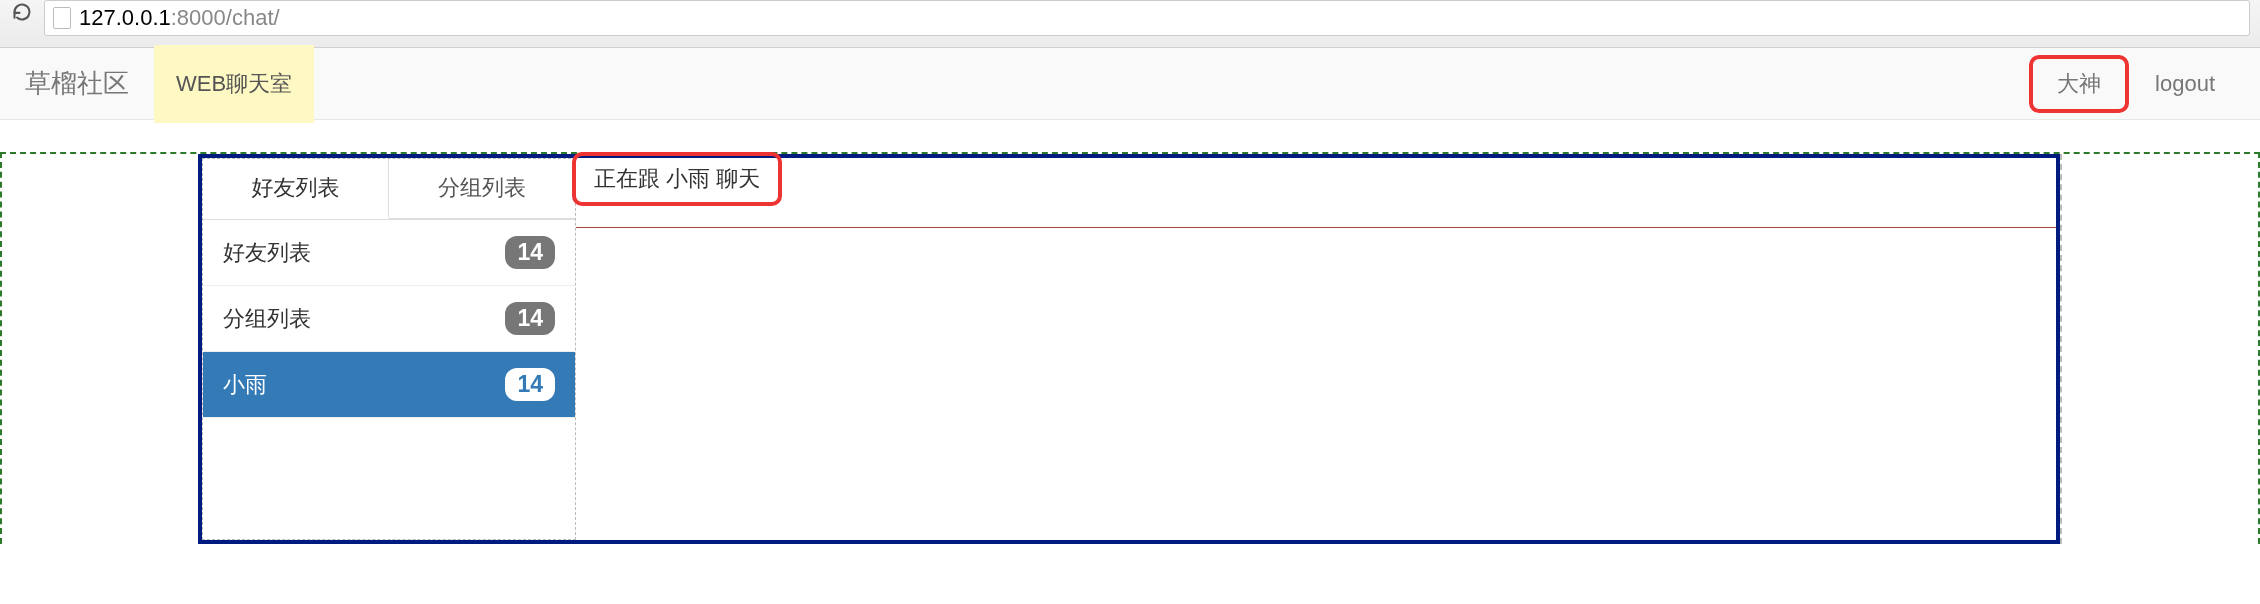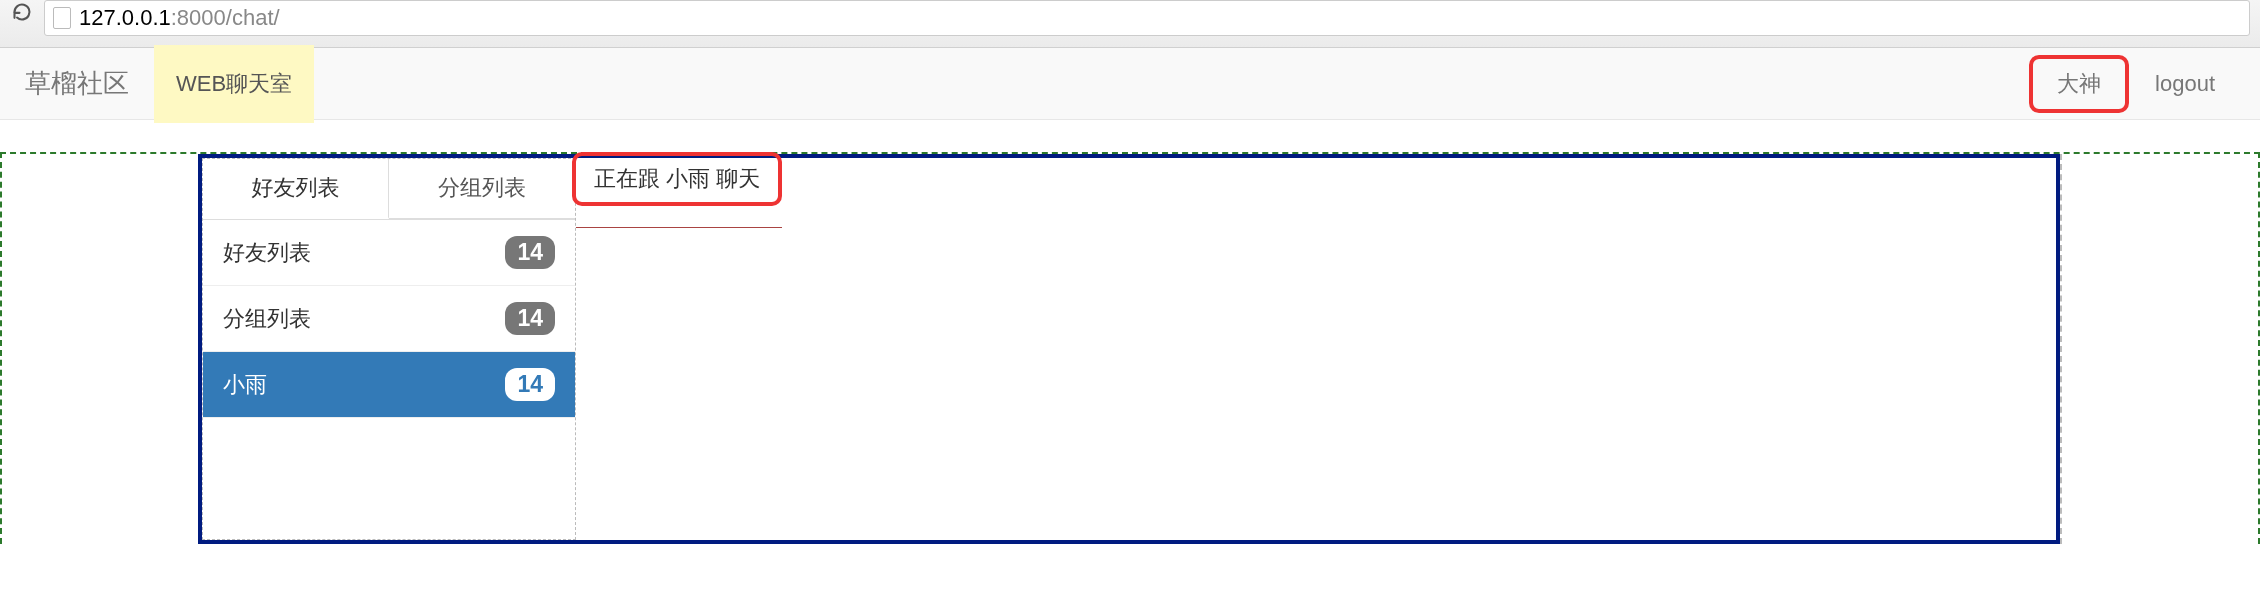--- a/index.html
+++ b/index.html
@@ -166,21 +166,21 @@
       font-weight: bold;
     }
     .friend-row.selected .badge {
       background: #fff;
       color: #337ab7;
     }
     
     .chat-area {
       flex: 1;
       display: flex;
-      flex-direction: row;
+      flex-direction: column;
     }
     .chat-header {
       height: 70px;
       border-bottom: 1px solid #a94442;
       display: flex;
       align-items: flex-start;
       padding: 4px 0;
     }
     .chat-with {
       border: 4px solid #e33;

